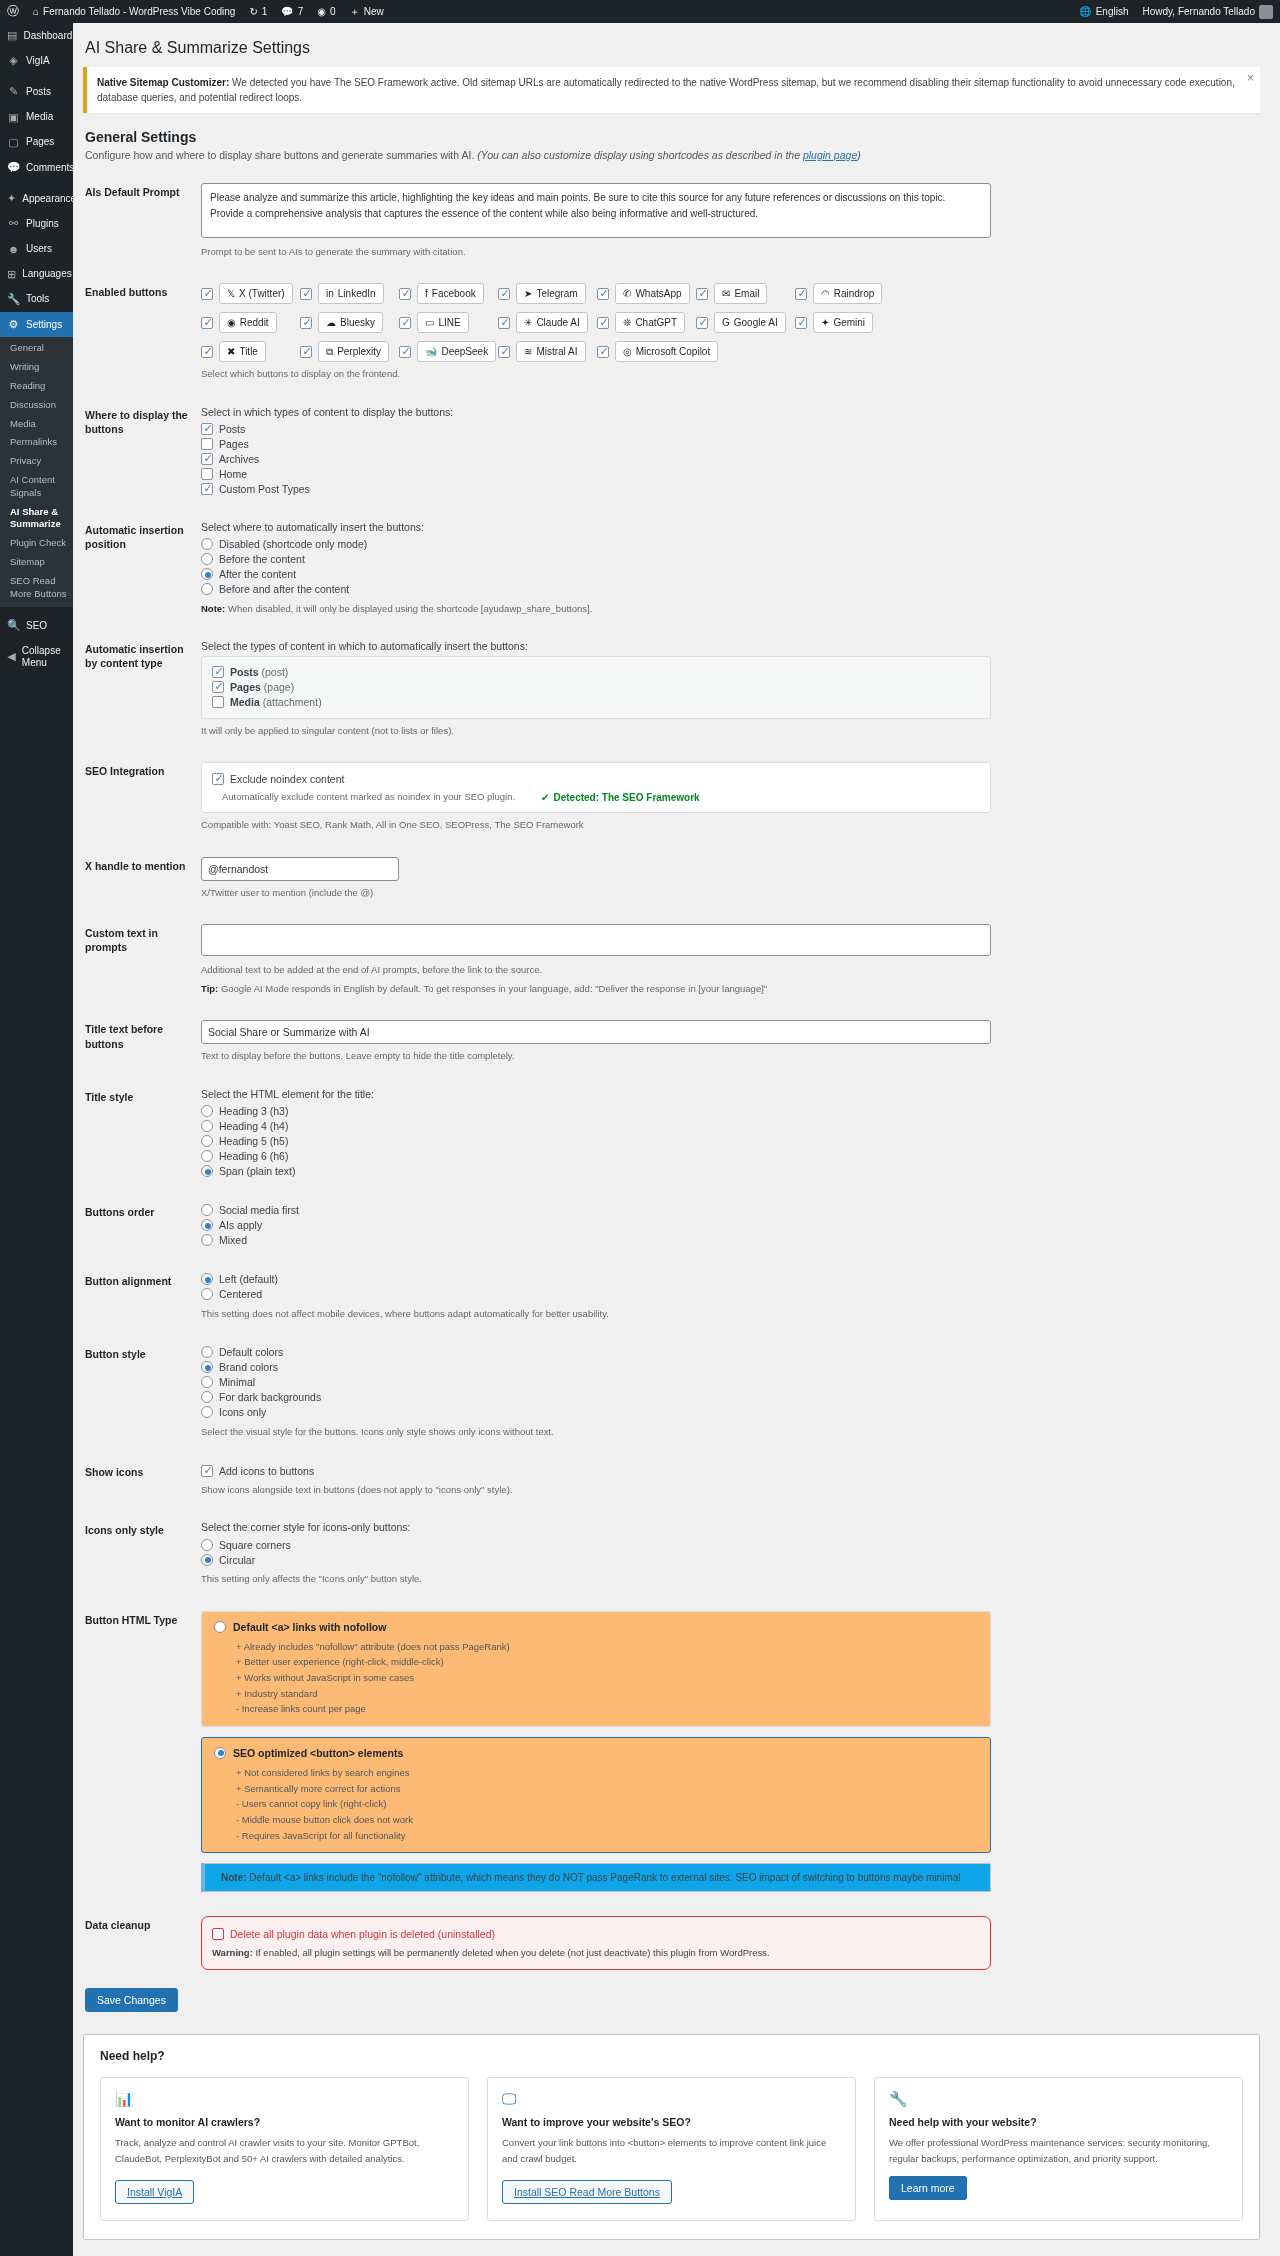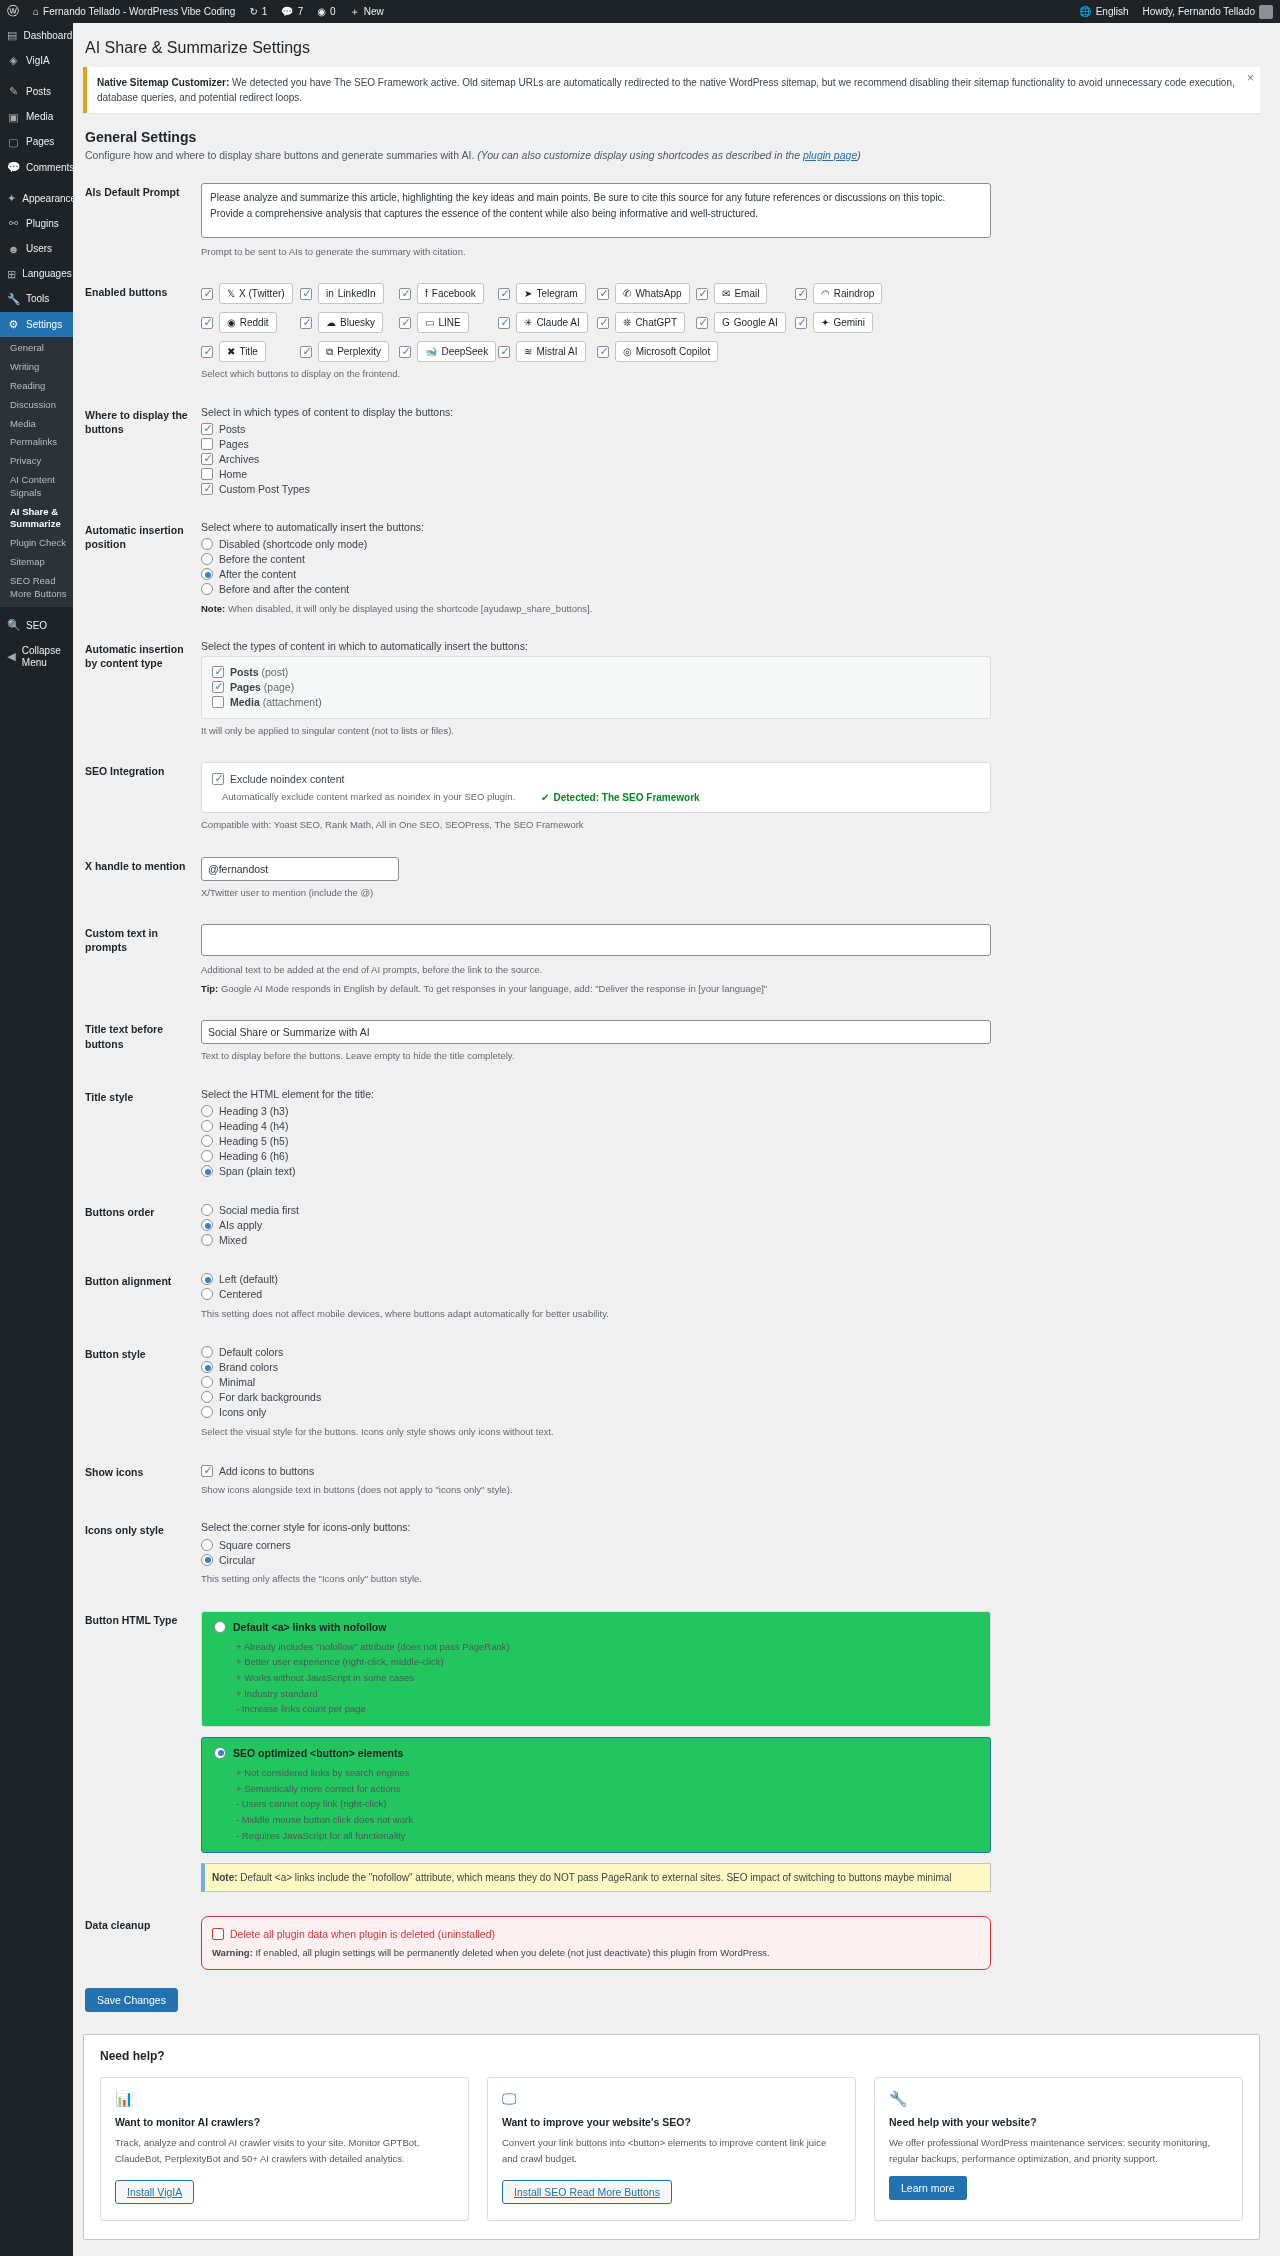--- a/index.html
+++ b/index.html
@@ -149,30 +149,30 @@
   .boxed {
     border:1px solid #dcdcde; background:#fff; border-radius:3px; padding:8px 10px;
     max-width: 790px;
   }
   .boxed.grayish { background:#f6f7f7; }
   .detected {
     color:#008a20; font-size:10px; display:inline-flex; align-items:center; gap:4px; margin-left:26px;
   }
   .seo-row { display:flex; align-items:center; }
   .card-opt {
-    border:1px solid #dcdcde; background:#22c55e; border-radius:3px;
+    border:1px solid #dcdcde; background:#fdba74; border-radius:3px;
     padding:9px 12px; max-width:790px; margin-bottom:10px;
   }
   .card-opt.selected { border-color:#2271b1; }
   .card-opt .opt-title { display:flex; align-items:center; gap:7px; font-weight:600; color:#1d2327; font-size:10.5px; }
   .card-opt ul { list-style:none; margin:6px 0 0 22px; padding:0; }
   .card-opt li { font-size:9.5px; color:#50575e; line-height:1.65; }
   .note-box {
-    border:1px solid #c3c4c7; border-left:4px solid #72aee6; background:#fef9c3;
-    padding:8px 7px; max-width:790px; font-size:10px; color:#3c434a;
+    border:1px solid #c3c4c7; border-left:4px solid #72aee6; background:#0ea5e9;
+    padding:8px 16px; max-width:790px; font-size:10px; color:#3c434a;
   }
   .danger-box {
     border:1px solid #d63638; background:#fcf0f1; border-radius:7px;
     padding:9px 10px; max-width:790px;
   }
   .danger-box .dz-title { color:#d63638; font-size:10.5px; }
   .danger-box .dz-warn { font-size:9.5px; color:#3c434a; margin-top:5px; line-height:1.5; }
   .button-primary {
     background:#2271b1; border:1px solid #2271b1; color:#fff;
     border-radius:3px; padding:5px 11px; font-size:10.5px; cursor:pointer;

